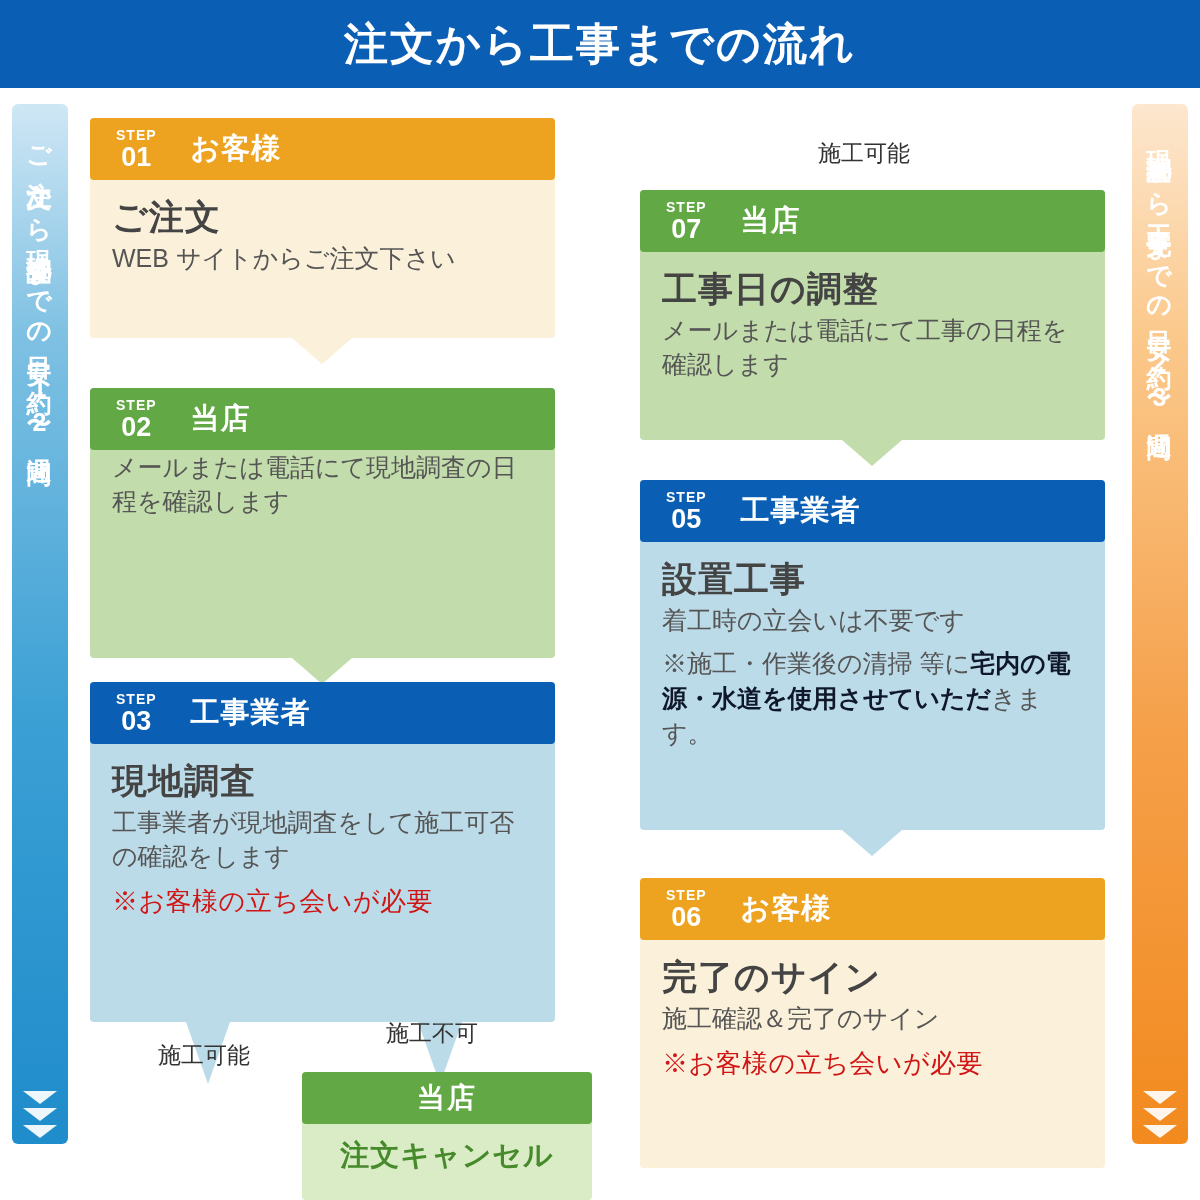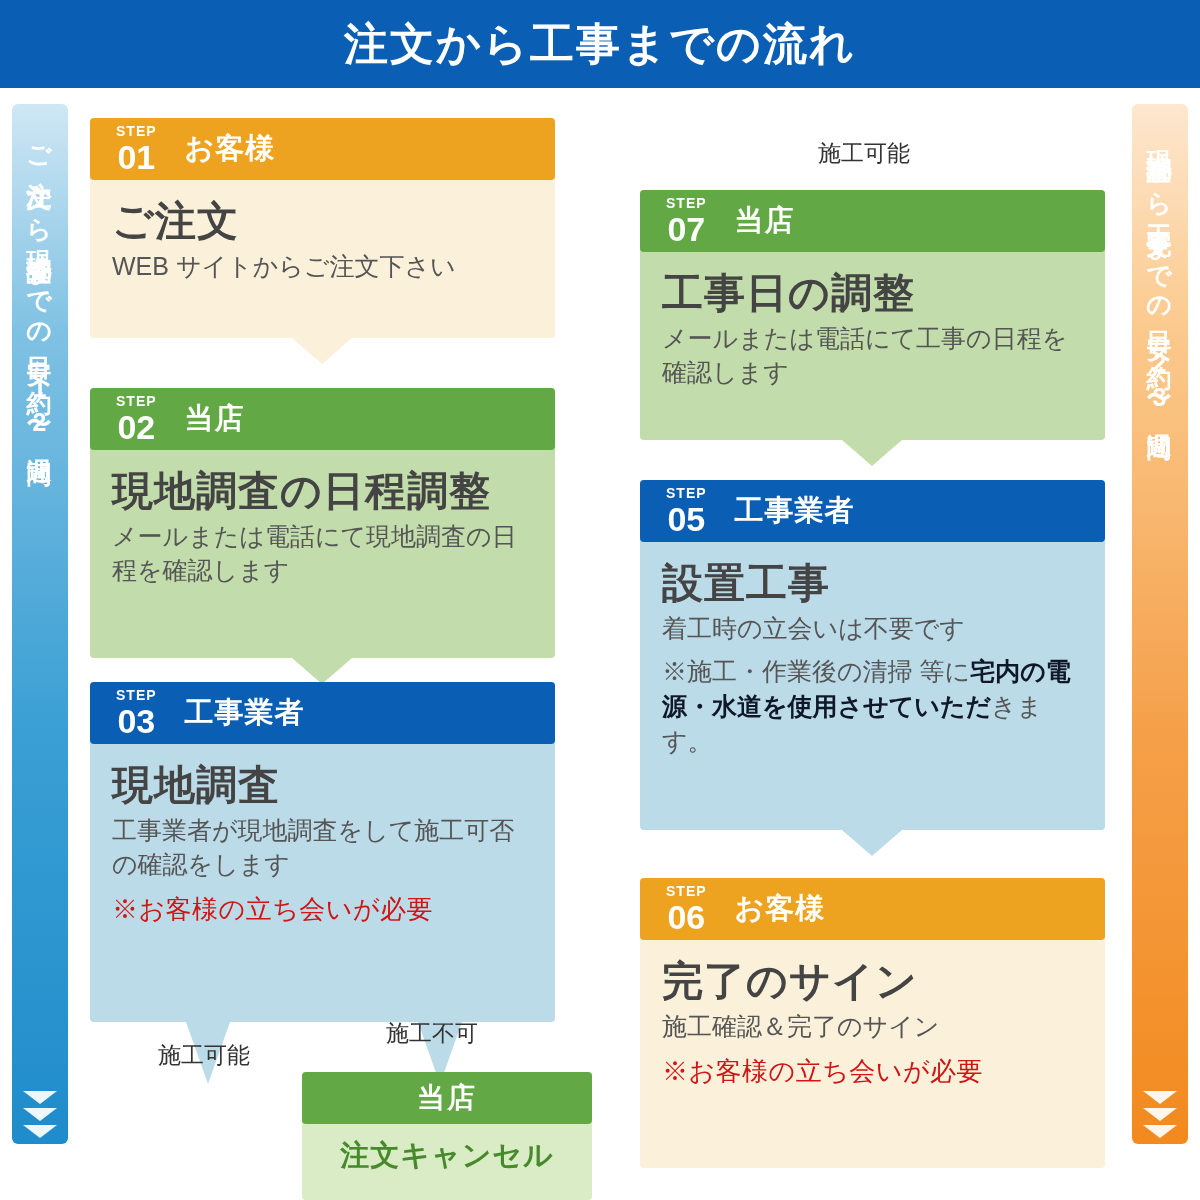--- a/index.html
+++ b/index.html
@@ -93,54 +93,54 @@
   .badge {
     position: relative;
     left: -22px;
     width: calc(100% + 44px);
     box-sizing: border-box;
     height: 62px;
     border-radius: 4px;
     display: flex;
     align-items: center;
     padding-left: 26px;
-    gap: 20px;
+    gap: 26px;
   }
   .badge.orange { background: #eda31f; }
   .badge.green  { background: #62a844; }
   .badge.blue   { background: #0a5fb4; }
 
   .step-num {
     color: #ffffff;
     text-align: center;
     line-height: 1;
   }
   .step-num .lbl {
     display: block;
     font-size: 14px;
     font-weight: bold;
     letter-spacing: 1px;
   }
   .step-num .num {
     display: block;
-    font-size: 34px;
+    font-size: 27px;
     font-weight: bold;
     margin-top: 2px;
   }
   .badge-actor {
     color: #ffffff;
     font-size: 29px;
     font-weight: bold;
     letter-spacing: 1px;
     margin-left: 8px;
   }
 
   .card-title {
     margin-top: 14px;
-    font-size: 41px;
+    font-size: 35px;
     font-weight: bold;
     color: #444444;
     letter-spacing: 1px;
   }
   .card-text {
     margin-top: 1px;
     font-size: 25px;
     color: #555555;
     line-height: 1.35;
   }
@@ -258,21 +258,20 @@
 <div class="arrow cream" style="left:292px; top:338px;"></div>
 
 <div class="card green" style="left:90px; top:388px; width:465px; height:270px;">
   <div class="badge green">
     <div class="step-num">
       <span class="lbl">STEP</span>
       <span class="num">02</span>
     </div>
     <div class="badge-actor">当店</div>
   </div>
-  <div class="card-title">現地調査の日程調整</div>
   <div class="card-text">メールまたは電話にて現地調査の日程を確認します</div>
 </div>
 <div class="arrow green" style="left:292px; top:658px;"></div>
 
 <div class="card blue" style="left:90px; top:682px; width:465px; height:340px;">
   <div class="badge blue">
     <div class="step-num">
       <span class="lbl">STEP</span>
       <span class="num">03</span>
     </div>

